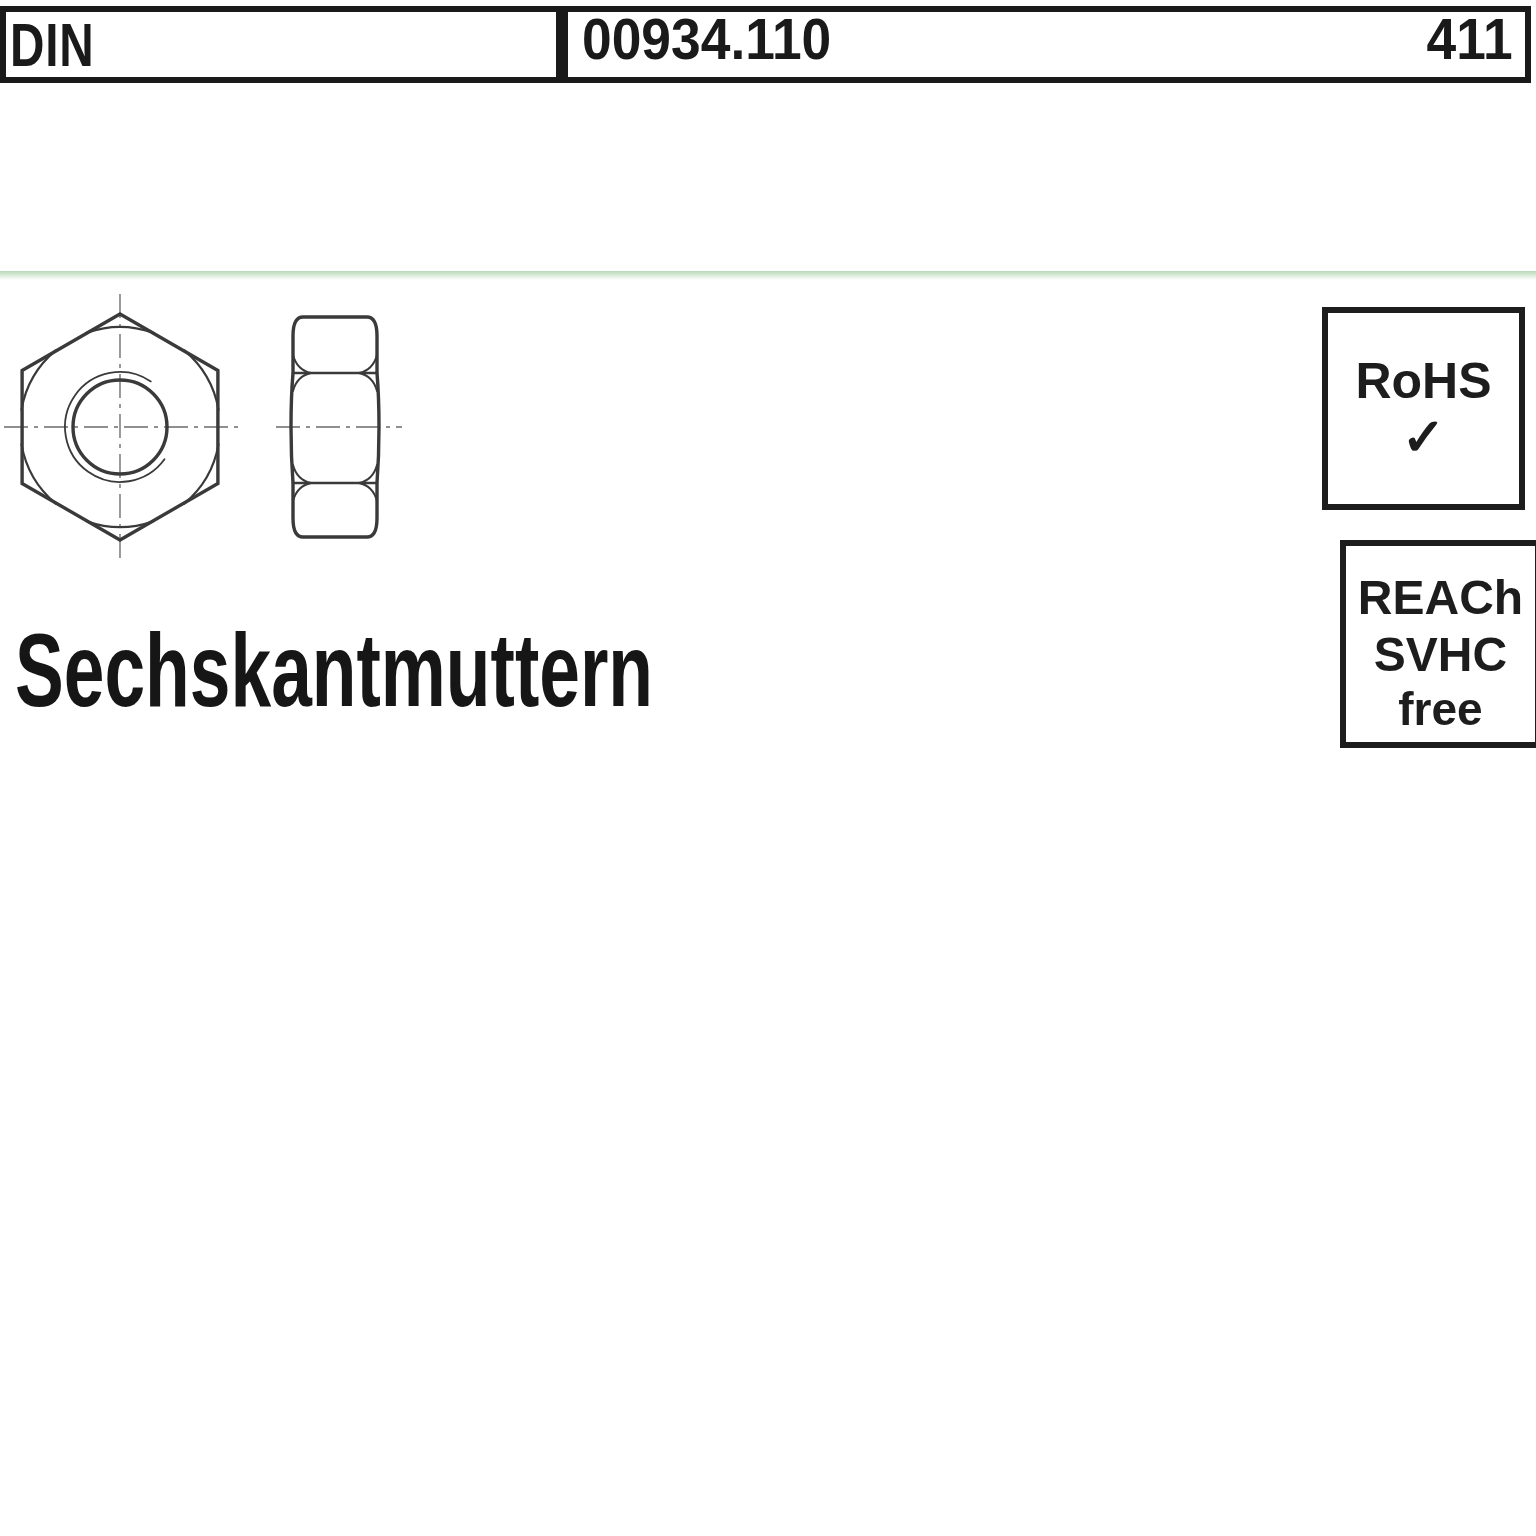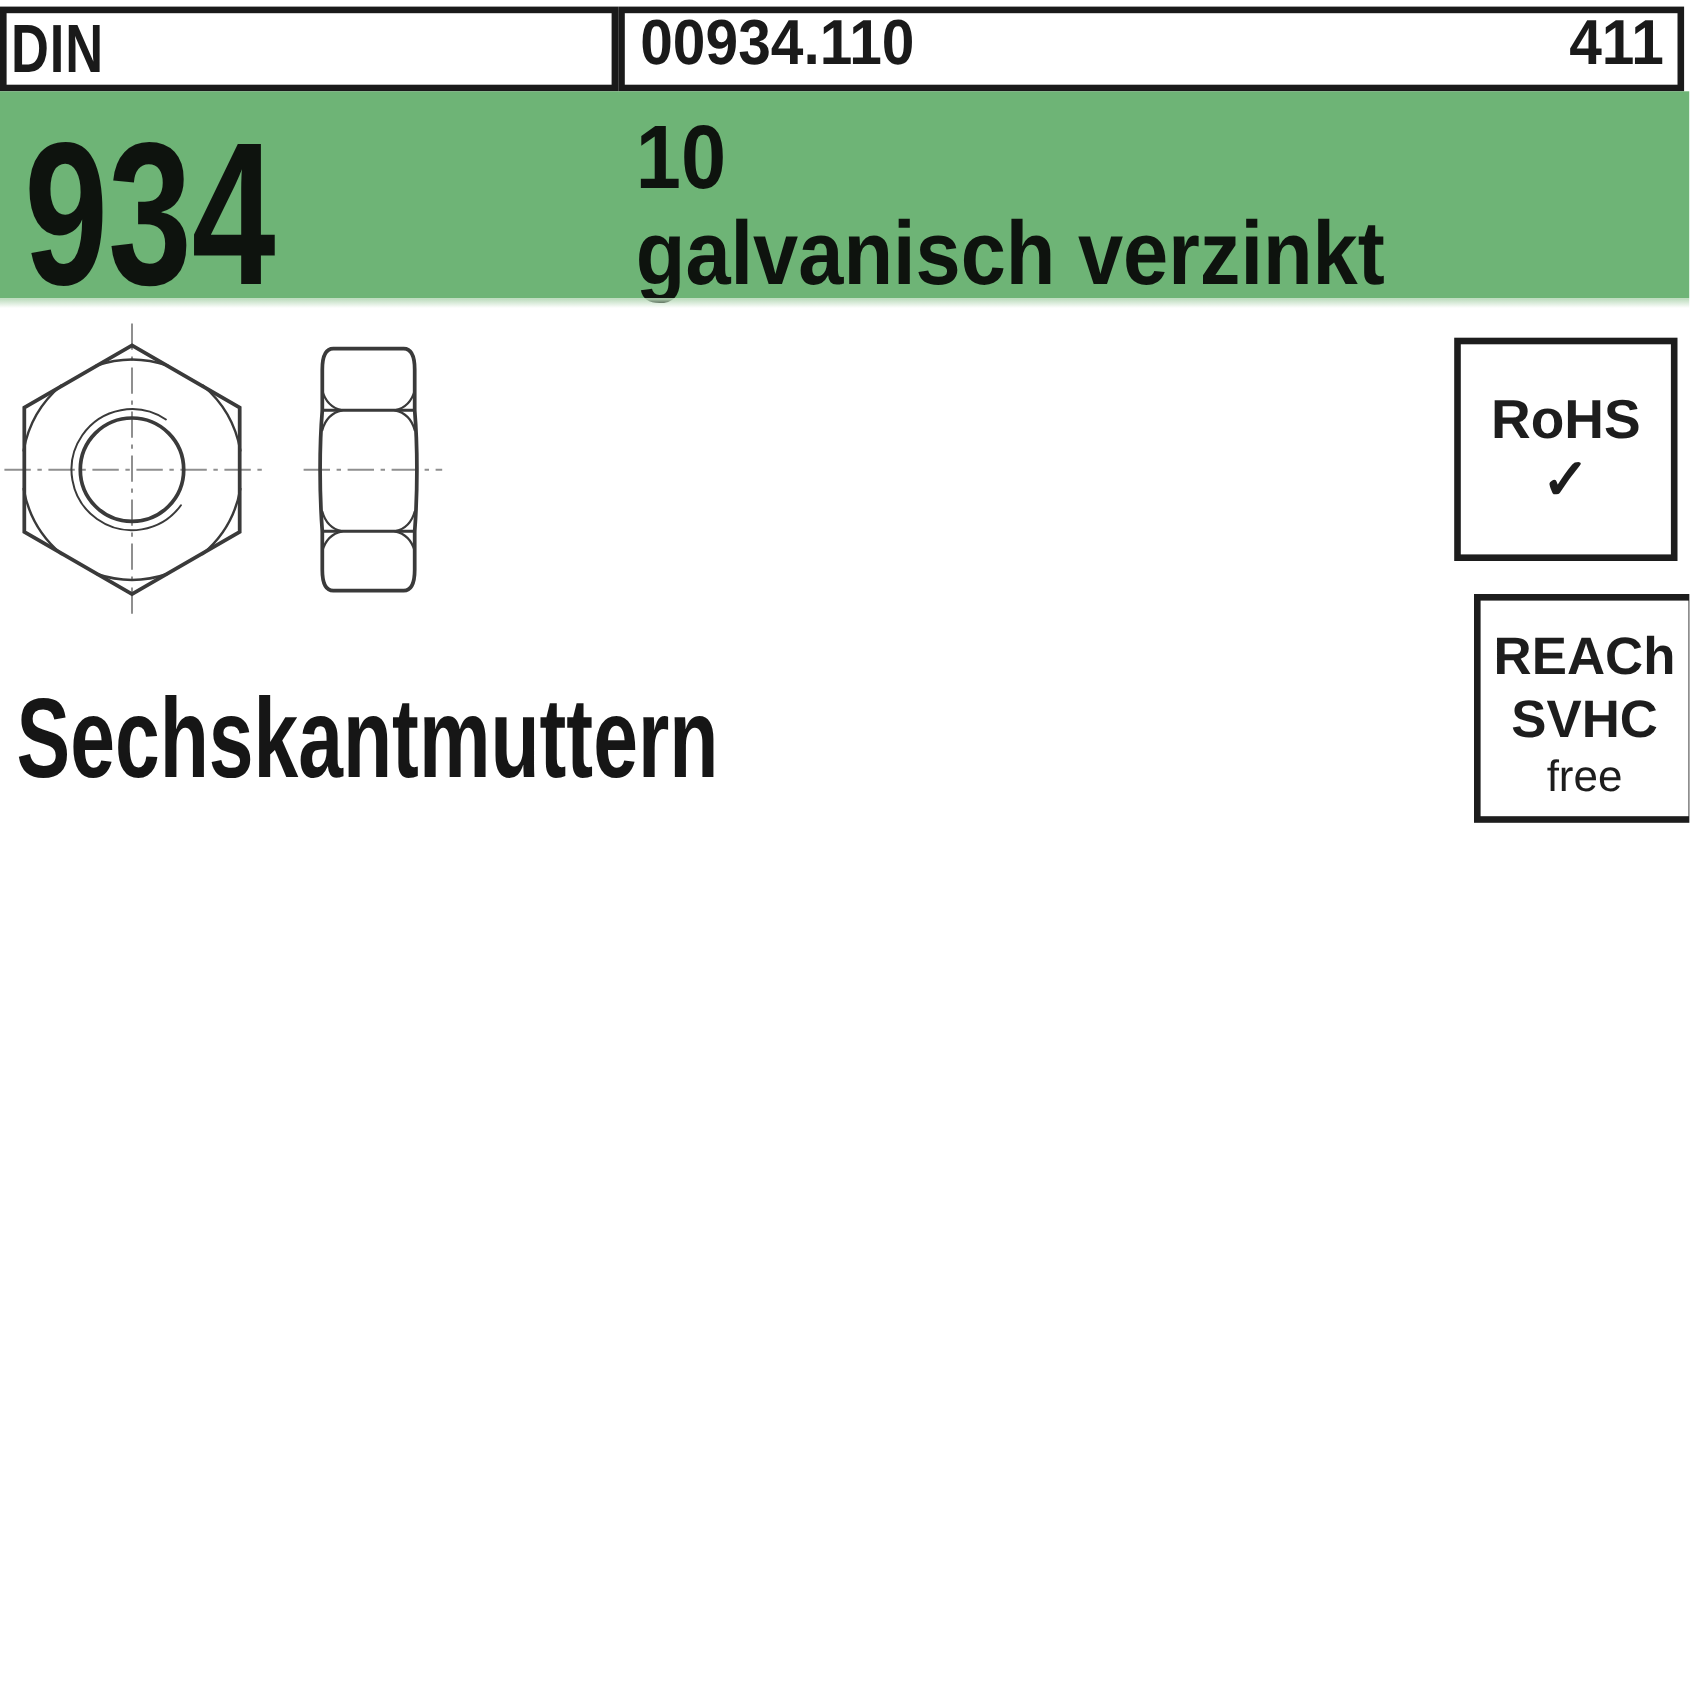--- a/index.html
+++ b/index.html
@@ -32,42 +32,37 @@
   .title{position:absolute;left:15px;top:619px;font-size:103px;font-weight:700;line-height:1;
     color:#161616;transform:scaleX(.71);transform-origin:0 0;white-space:nowrap;}
   
   .badge{position:absolute;box-sizing:border-box;border:6px solid #1d1d1d;background:#fff;
     display:flex;flex-direction:column;align-items:center;color:#1d1d1d;text-align:center;}
   .badge.rohs{left:1322px;top:307px;width:203px;height:203px;justify-content:center;gap:8px;}
   .rohs-label{font-size:50px;font-weight:700;line-height:1;}
   .rohs-check{font-size:52px;font-weight:700;line-height:.9;}
   .badge.reach{left:1340px;top:540px;width:201px;height:208px;padding-top:24px;}
   .reach-line{font-size:48px;font-weight:700;line-height:1.18;}
-  .reach-free{font-size:40px;font-weight:400;line-height:1.15;}
+  .reach-free{font-size:46px;font-weight:700;line-height:1.15;}
   
   .drawing{position:absolute;left:0;top:280px;}
 </style>
 </head>
 <body>
 
 <div id="canvas">
 
   <div class="hdr-box din">
     <span class="hdr-text din-text">DIN</span>
   </div>
   <div class="hdr-box article">
     <span class="hdr-text art-text">00934.110</span>
     <span class="hdr-text pg-text">411</span>
   </div>
 
-  <div class="banner" style="background: rgb(110, 180, 118);">
-    <span class="std-num">934</span>
-    <span class="prop-class">10</span>
-    <span class="finish">galvanisch verzinkt</span>
-  </div>
   <div class="banner-fade"></div>
 
   <svg class="drawing" width="450" height="300" viewBox="0 0 450 300">
 
     <g stroke="#8f8f8f" stroke-width="1.8" fill="none" stroke-dasharray="24 6 4 6">
       <path d="M120 14 V280"></path>
       <path d="M4 147 H240"></path>
       <path d="M276 147 H402"></path>
     </g>
 

